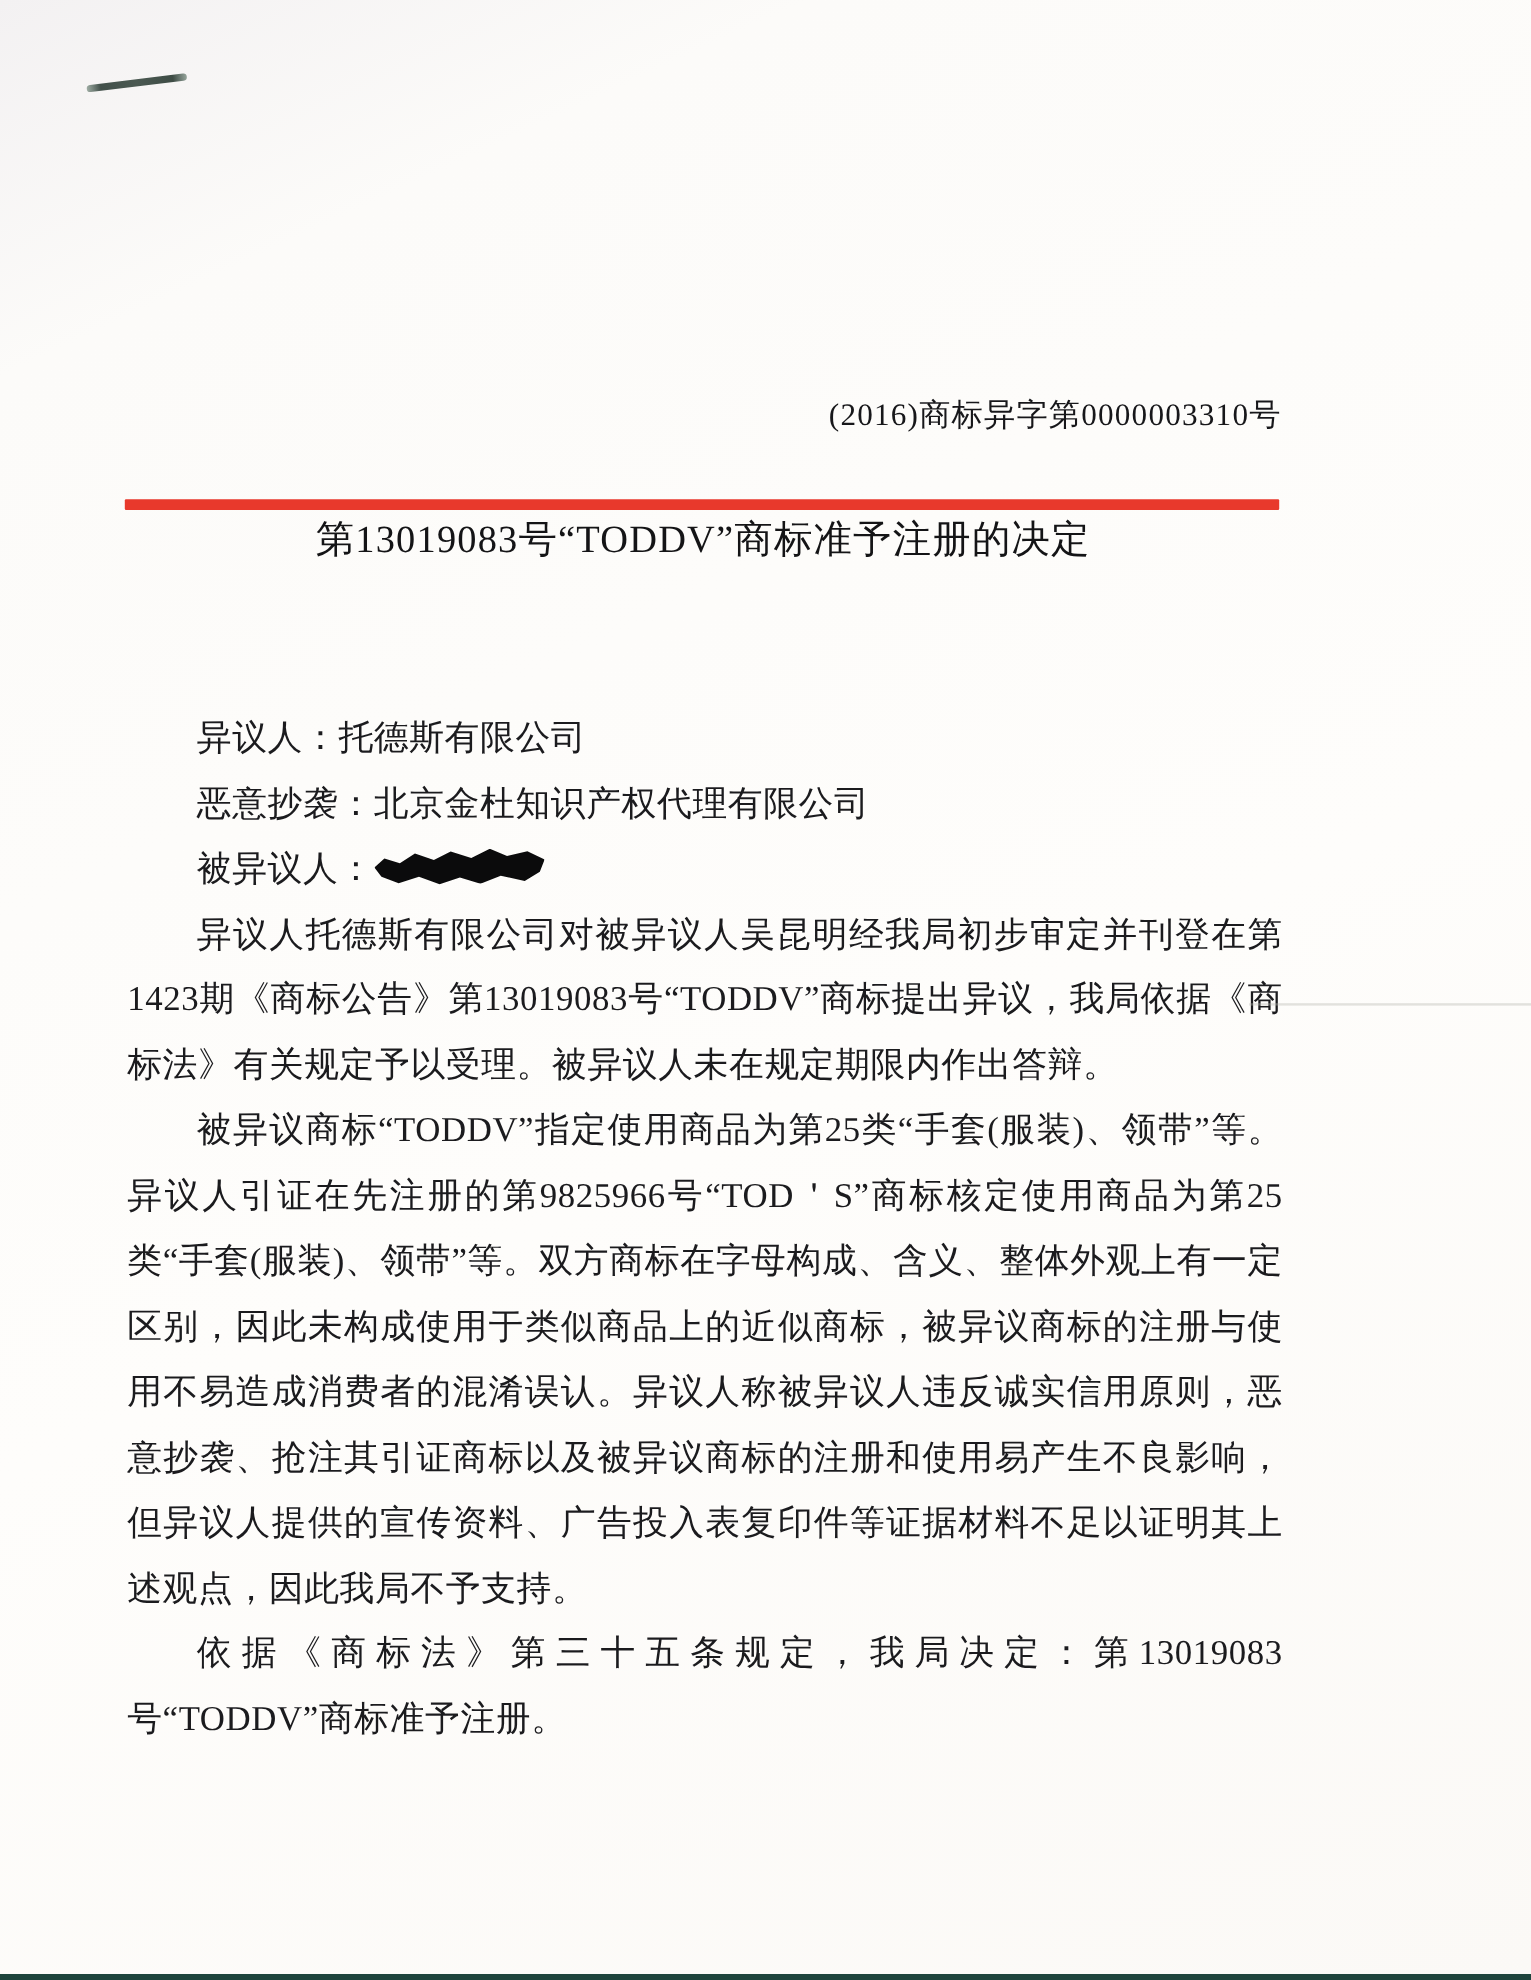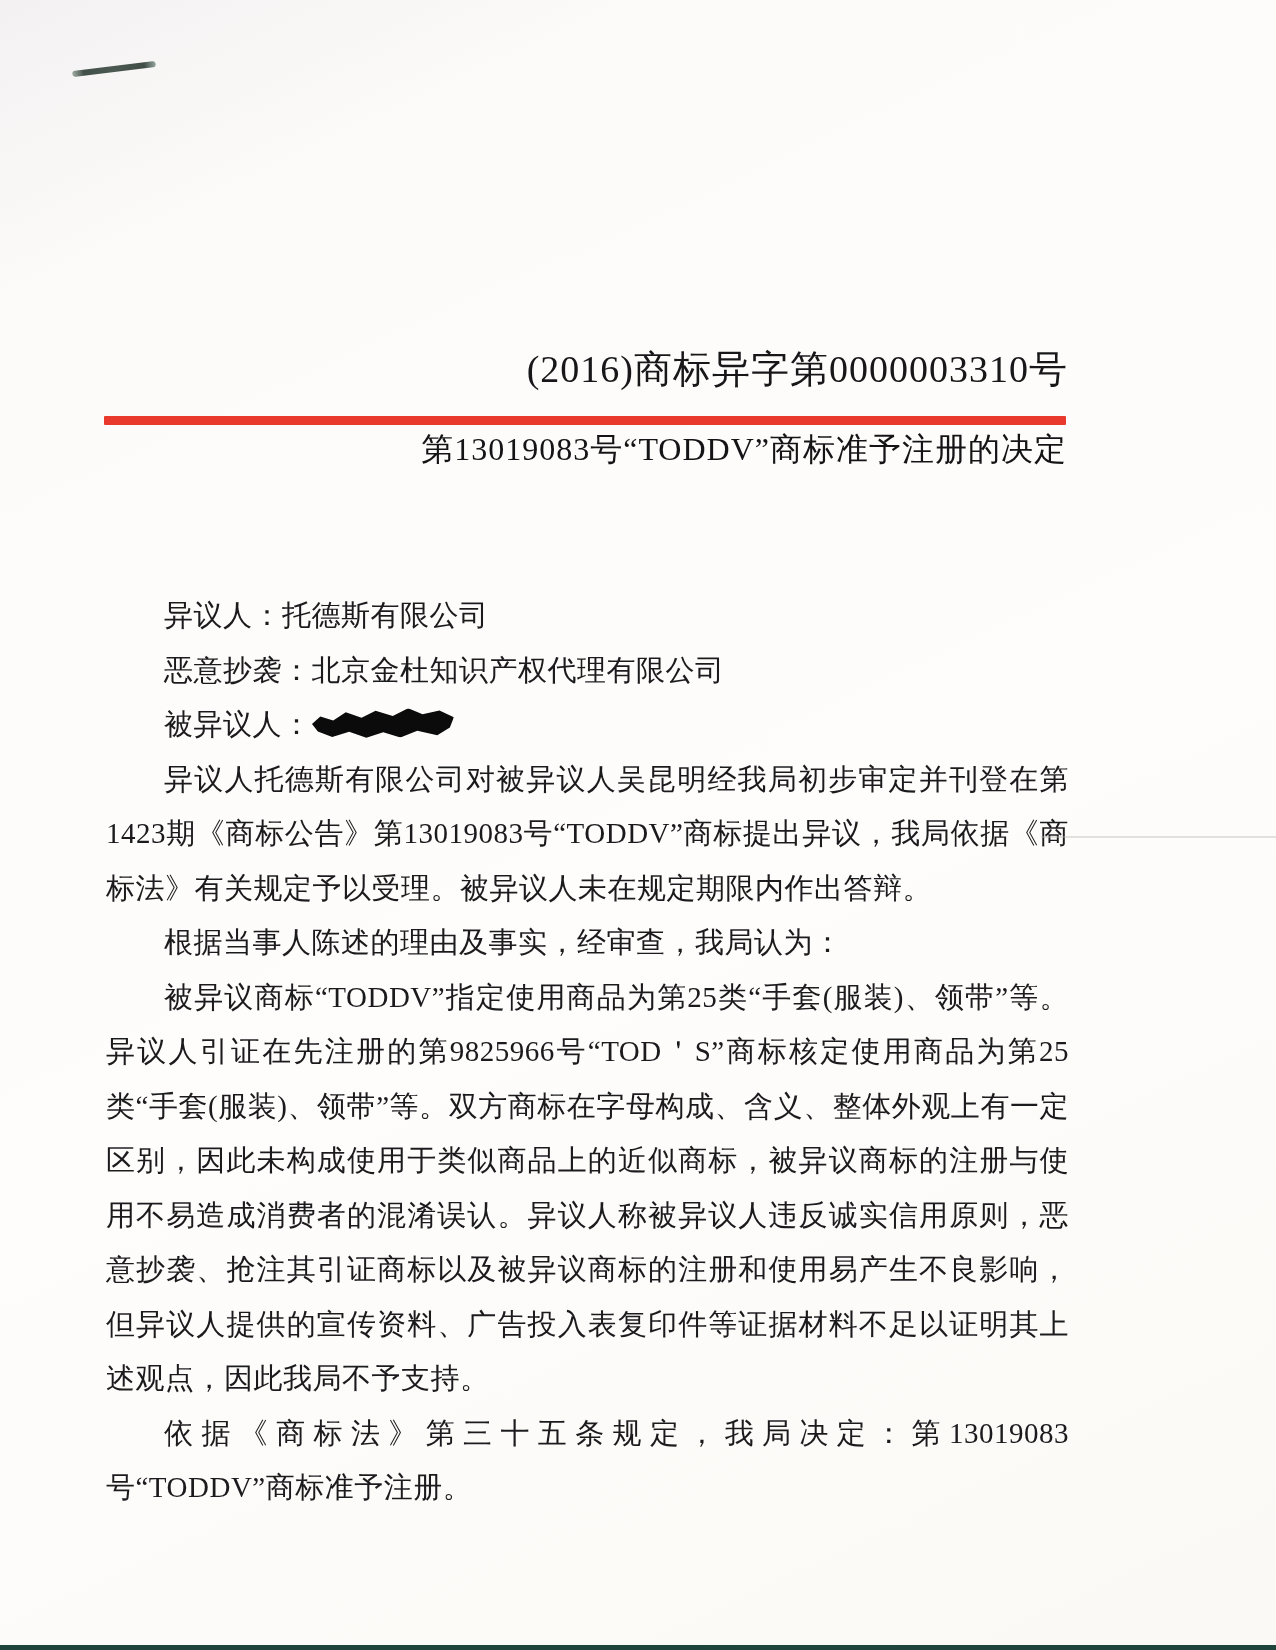--- a/index.html
+++ b/index.html
@@ -38,34 +38,34 @@
 
   
   .agency-title{
     position:absolute;left:90px;top:234px;width:1060px;
     text-align:center;font-size:57px;letter-spacing:3px;
     color:#e64a52;font-weight:normal;white-space:nowrap;
   }
 
   
   .doc-number{
-    position:absolute;right:208px;top:344px;
-    font-size:38px;color:#17171a;letter-spacing:1px;white-space:nowrap;
+    position:absolute;right:208px;top:328px;
+    font-size:26px;color:#17171a;letter-spacing:1px;white-space:nowrap;
   }
 
   
   .red-rule{
     position:absolute;left:104px;top:416px;width:962px;height:9px;
     background:#e8392c;border-radius:1px;
   }
 
   
   .decision-title{
     position:absolute;left:105px;top:428px;width:962px;
-    text-align:right;font-size:32px;color:#141416;letter-spacing:1px;white-space:nowrap;
+    text-align:center;font-size:32px;color:#141416;letter-spacing:1px;white-space:nowrap;
   }
 
   
   .body-text{
     position:absolute;left:106px;top:588px;width:963px;
     font-size:29px;line-height:54.5px;color:#1b1b1e;
     text-align:justify;letter-spacing:0.5px;
   }
   .body-text p{margin:0;text-indent:2em;}
 
@@ -99,21 +99,20 @@
 
   <div class="red-rule"></div>
 
   <div class="decision-title">第13019083号“TODDV”商标准予注册的决定</div>
 
   <div class="body-text">
     <p>异议人：托德斯有限公司</p>
     <p>恶意抄袭：北京金杜知识产权代理有限公司</p>
     <p><span>被异议人：</span><span class="redact-blob"></span></p>
     <p>异议人托德斯有限公司对被异议人吴昆明经我局初步审定并刊登在第1423期《商标公告》第13019083号“TODDV”商标提出异议，我局依据《商标法》有关规定予以受理。被异议人未在规定期限内作出答辩。</p>
-    <p>根据当事人陈述的理由及事实，经审查，我局认为：</p>
     <p>被异议商标“TODDV”指定使用商品为第25类“手套(服装)、领带”等。异议人引证在先注册的第9825966号“TOD＇S”商标核定使用商品为第25类“手套(服装)、领带”等。双方商标在字母构成、含义、整体外观上有一定区别，因此未构成使用于类似商品上的近似商标，被异议商标的注册与使用不易造成消费者的混淆误认。异议人称被异议人违反诚实信用原则，恶意抄袭、抢注其引证商标以及被异议商标的注册和使用易产生不良影响，但异议人提供的宣传资料、广告投入表复印件等证据材料不足以证明其上述观点，因此我局不予支持。</p>
     <p>依据《商标法》第三十五条规定，我局决定：第13019083号“TODDV”商标准予注册。</p>
   </div>
 
   <div class="crease"></div>
   <div class="scan-edge"></div>
 
 </div>
 
 </body></html>

